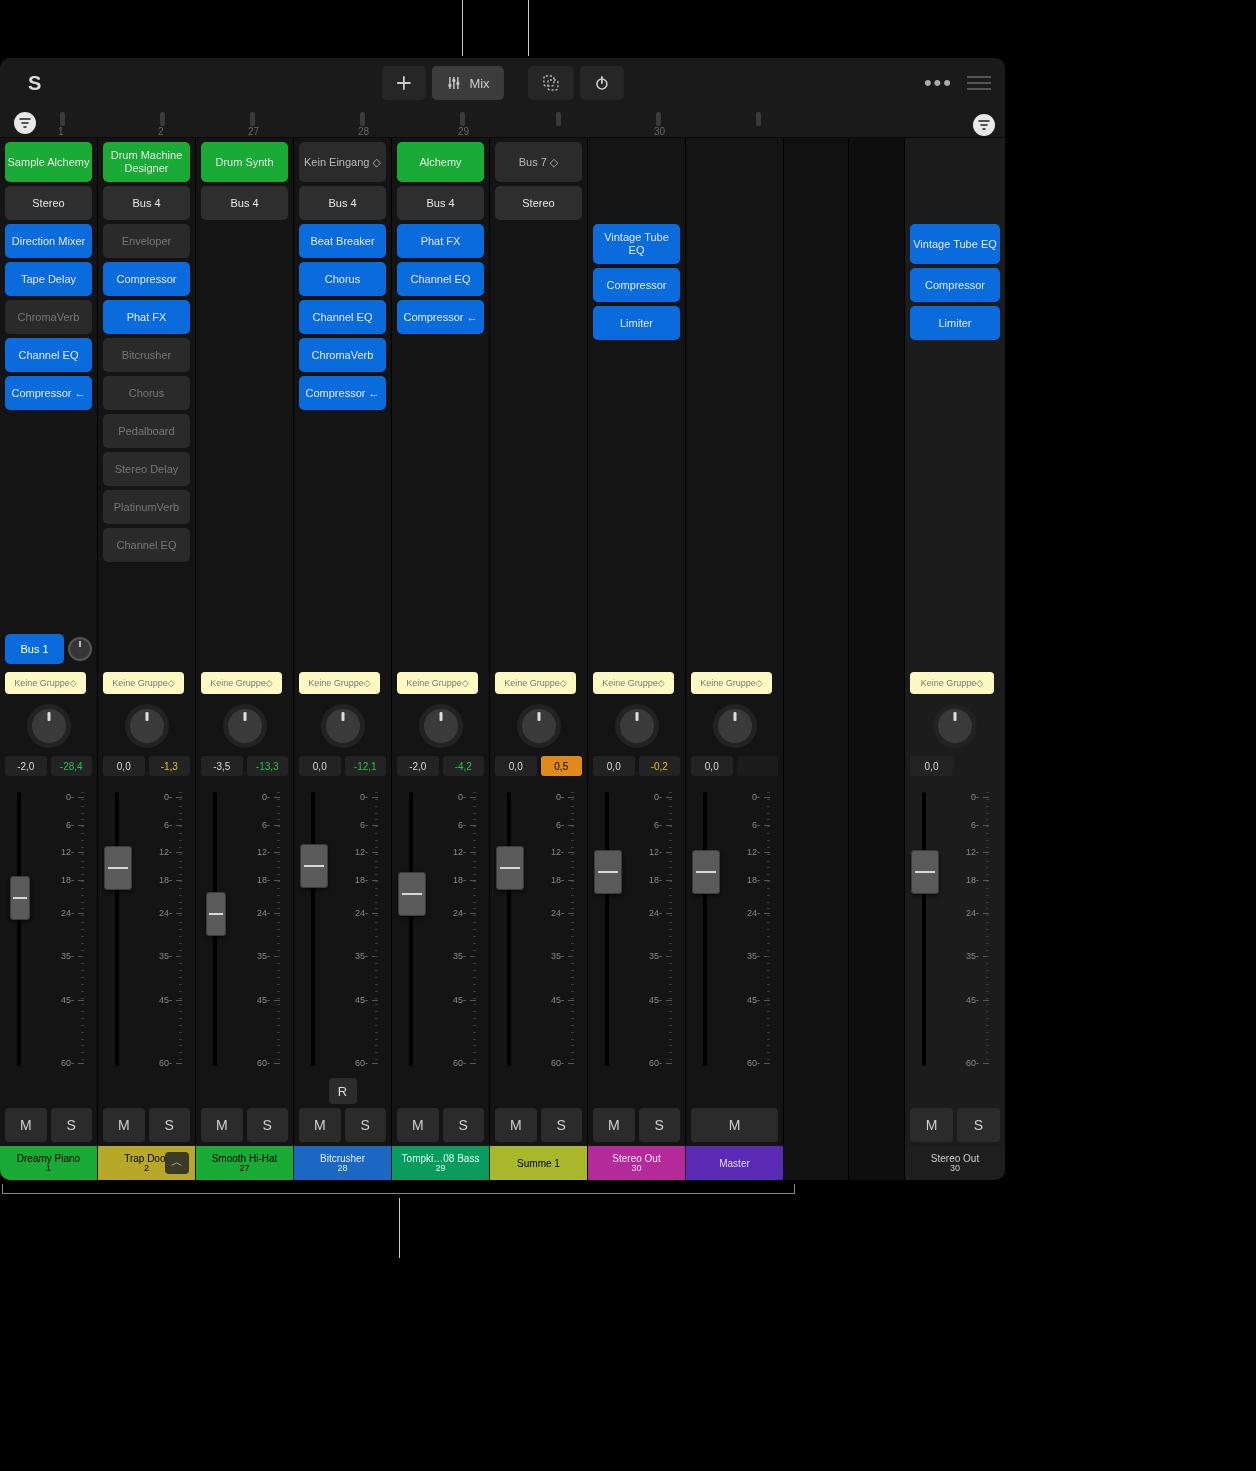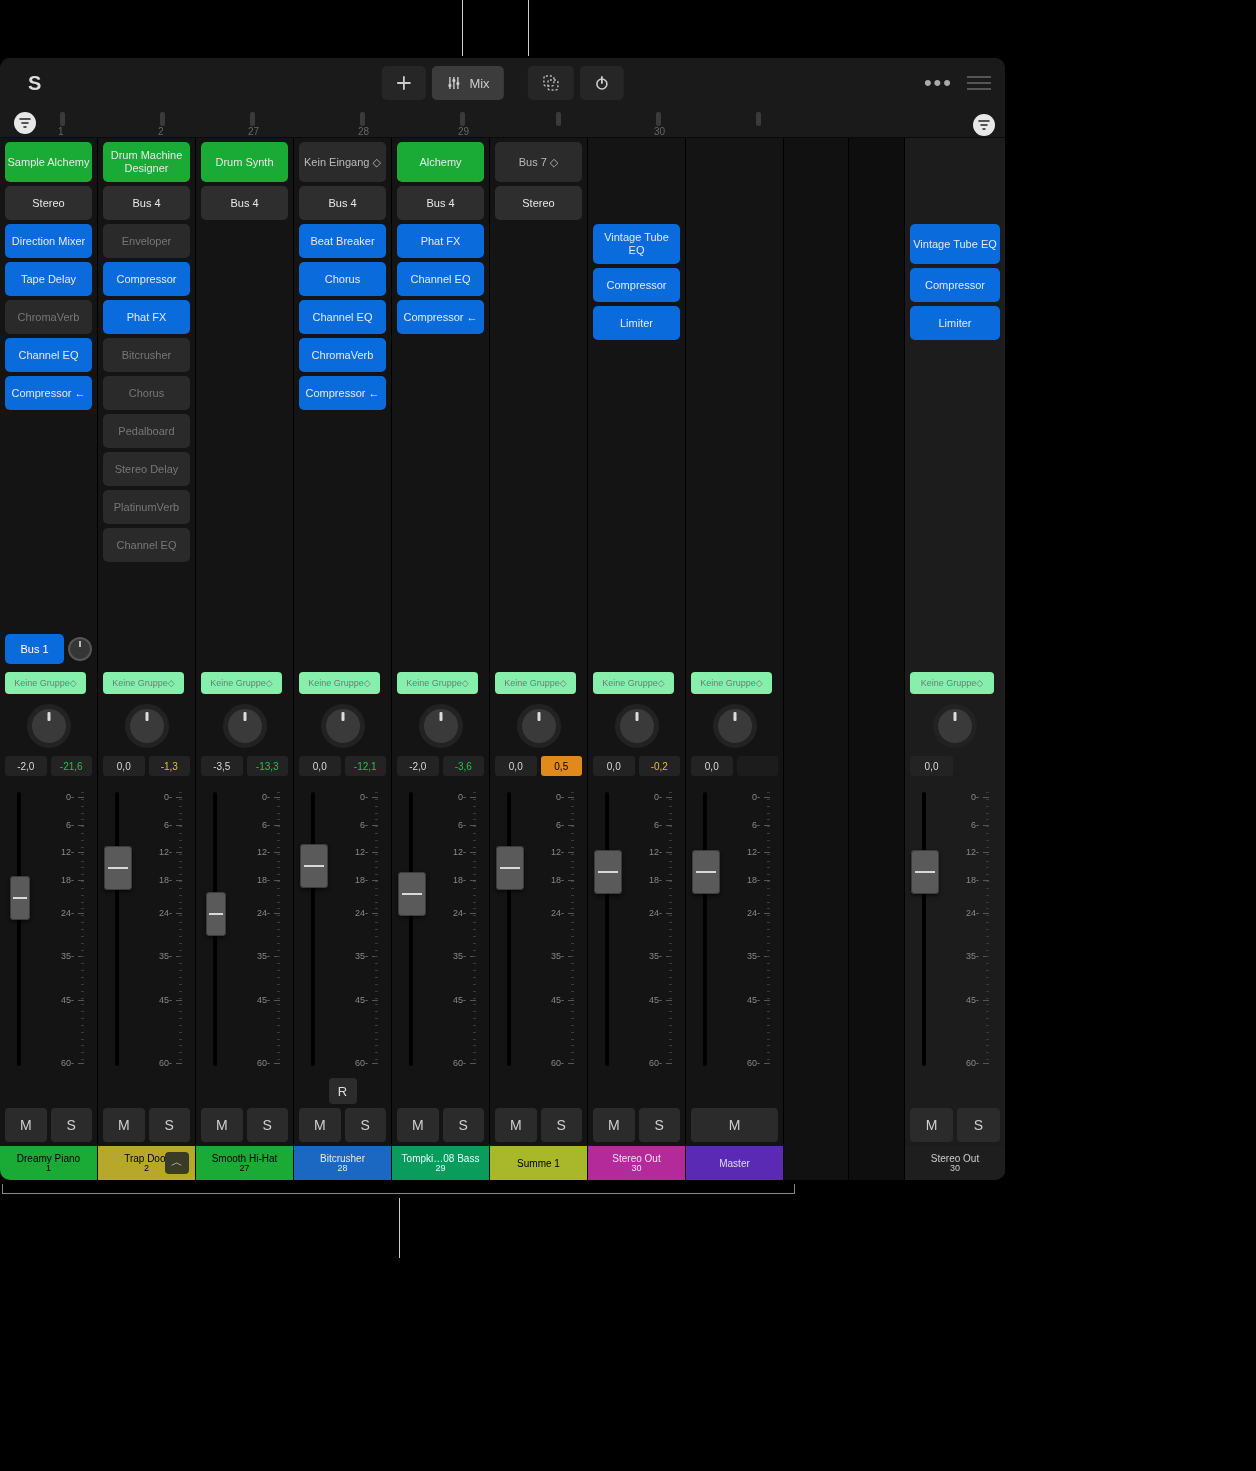--- a/index.html
+++ b/index.html
@@ -41,21 +41,21 @@
   .slot.dim   { background:#2a2a2a; color:#777; }
   .slot.sel   { background:#2b2b2b; color:#bbb; }
 
   .spacer-flex { flex:1; }
 
   .send-row { height:34px; display:flex; gap:4px; margin:4px 5px 0 5px; align-items:center; }
   .send-pill { flex:1; height:30px; background:#0a6bdc; border-radius:5px; display:flex; align-items:center; justify-content:center; color:#fff; font-size:11px; }
   .send-knob { width:24px; height:24px; border-radius:50%; background:#353535; border:2px solid #555; position:relative; }
   .send-knob::after { content:""; position:absolute; left:50%; top:2px; width:2px; height:6px; background:#bbb; transform:translateX(-50%); }
 
-  .group-slot { height:22px; margin:6px 11px 0 5px; background:#86efac; border-radius:4px; display:flex; align-items:center; justify-content:center; color:#777; font-size:10px; }
+  .group-slot { height:22px; margin:6px 11px 0 5px; background:#fef9c3; border-radius:4px; display:flex; align-items:center; justify-content:center; color:#777; font-size:10px; }
 
   .pan { width:44px; height:44px; border-radius:50%; background:#3a3a3a; border:5px solid #222; position:relative; margin:10px auto 0 auto; }
   .pan::after { content:""; position:absolute; left:50%; top:3px; width:3px; height:9px; background:#ddd; transform:translateX(-50%); border-radius:1px; }
 
   .vals { display:flex; gap:4px; margin:8px 5px 0 5px; }
   .val { flex:1; height:20px; background:#232323; border-radius:3px; display:flex; align-items:center; justify-content:center; font-size:10px; color:#d8d8d8; }
   .val.green { color:#27c04a; }
   .val.yellow { color:#e0c030; }
   .val.orange { background:#e08a1c; color:#000; }
   .val.empty { background:#1c1c1c; }
@@ -183,21 +183,21 @@
             <div class="slot blue">Compressor ←</div>
             <div class="spacer-flex"></div>
             <div class="send-row">
               <div class="send-pill">Bus 1</div>
               <div class="send-knob"></div>
             </div>
             <div class="group-slot" style="font-size: 9px;">Keine Gruppe◇</div>
             <div class="pan"></div>
             <div class="vals">
               <div class="val ">-2,0</div>
-              <div class="val green">-21,6</div>
+              <div class="val green">-28,4</div>
             </div>
             <div class="fader-area">
               <div class="scale">
                 <div class="tk" style="top: 2%;"></div>
                 <div class="lbl" style="top: 2%;">0-</div>
                 <div class="tk" style="top: 12%;"></div>
                 <div class="lbl" style="top: 12%;">6-</div>
                 <div class="tk" style="top: 22%;"></div>
                 <div class="lbl" style="top: 22%;">12-</div>
                 <div class="tk" style="top: 32%;"></div>
@@ -535,21 +535,21 @@
             <div class="slot gray">Bus 4</div>
             <div class="slot blue">Phat FX</div>
             <div class="slot blue">Channel EQ</div>
             <div class="slot blue">Compressor ←</div>
             <div class="spacer-flex"></div>
             <div style="height: 38px;"></div>
             <div class="group-slot" style="font-size: 9px;">Keine Gruppe◇</div>
             <div class="pan"></div>
             <div class="vals">
               <div class="val ">-2,0</div>
-              <div class="val green">-3,6</div>
+              <div class="val green">-4,2</div>
             </div>
             <div class="fader-area">
               <div class="scale">
                 <div class="tk" style="top: 2%;"></div>
                 <div class="lbl" style="top: 2%;">0-</div>
                 <div class="tk" style="top: 12%;"></div>
                 <div class="lbl" style="top: 12%;">6-</div>
                 <div class="tk" style="top: 22%;"></div>
                 <div class="lbl" style="top: 22%;">12-</div>
                 <div class="tk" style="top: 32%;"></div>

